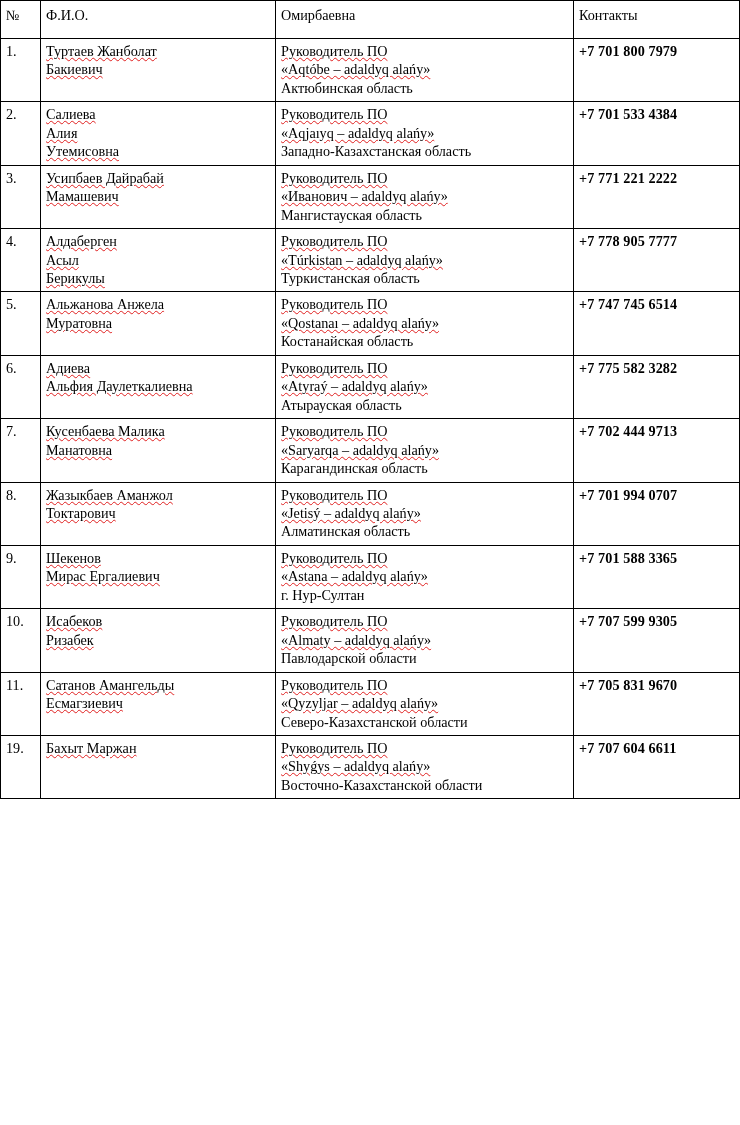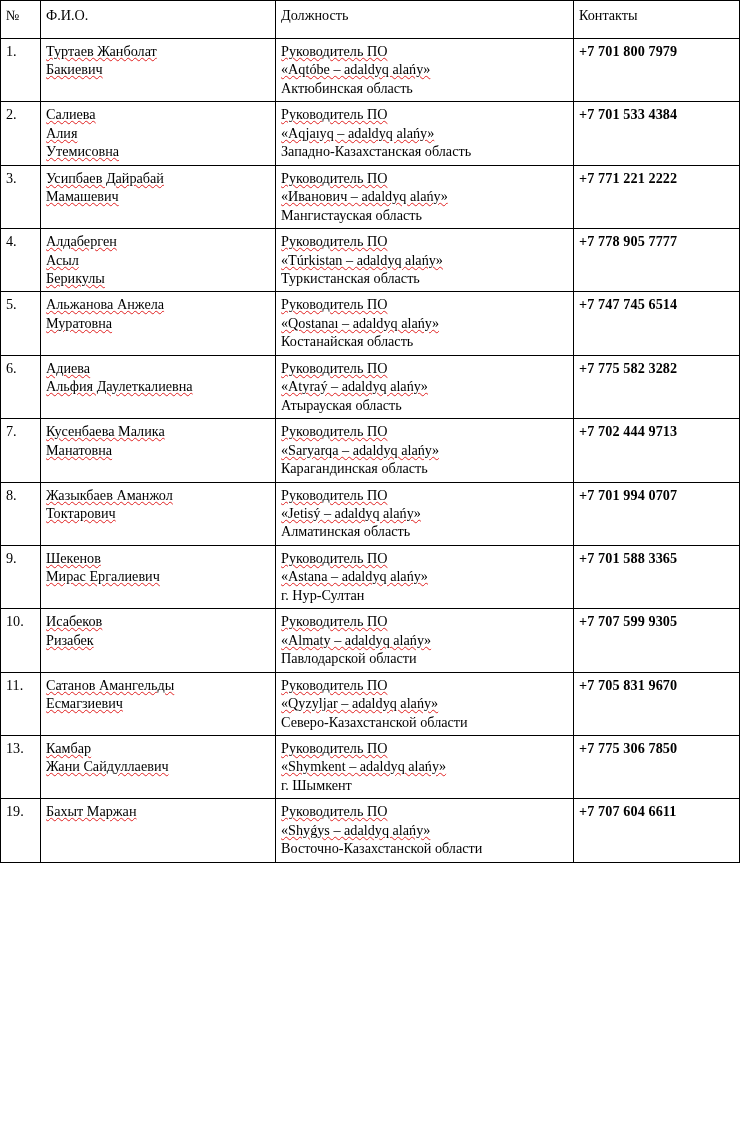--- a/index.html
+++ b/index.html
@@ -71,21 +71,21 @@
     <colgroup>
       <col class="c-num">
       <col class="c-name">
       <col class="c-pos">
       <col class="c-contact">
     </colgroup>
     <thead>
       <tr>
         <th>№</th>
         <th>Ф.И.О.</th>
-        <th>Должность</th>
+        <th>Омирбаевна</th>
         <th>Контакты</th>
       </tr>
     </thead>
     <tbody id="table-body">
         <tr>
           <td class="num">1.</td>
           <td>
             <span class="cell-line sq">Туртаев Жанболат</span>
             <span class="cell-line sq">Бакиевич</span>
           </td>
@@ -220,33 +220,20 @@
           <td>
             <span class="cell-line sq">Сатанов Амангельды</span>
             <span class="cell-line sq">Есмагзиевич</span>
           </td>
           <td>
             <span class="cell-line sq">Руководитель ПО</span>
             <span class="cell-line sq">«Qyzyljar – adaldyq alańy»</span>
             <span class="cell-line">Северо-Казахстанской области</span>
           </td>
           <td><span class="contact">+7 705 831 9670</span></td>
-        </tr>
-        <tr>
-          <td class="num">13.</td>
-          <td>
-            <span class="cell-line sq">Камбар</span>
-            <span class="cell-line sq">Жани Сайдуллаевич</span>
-          </td>
-          <td>
-            <span class="cell-line sq">Руководитель ПО</span>
-            <span class="cell-line sq">«Shymkent – adaldyq alańy»</span>
-            <span class="cell-line">г. Шымкент</span>
-          </td>
-          <td><span class="contact">+7 775 306 7850</span></td>
         </tr>
         <tr>
           <td class="num">19.</td>
           <td>
             <span class="cell-line sq">Бахыт Маржан</span>
           </td>
           <td>
             <span class="cell-line sq">Руководитель ПО</span>
             <span class="cell-line sq">«Shyǵys – adaldyq alańy»</span>
             <span class="cell-line">Восточно-Казахстанской области</span>

